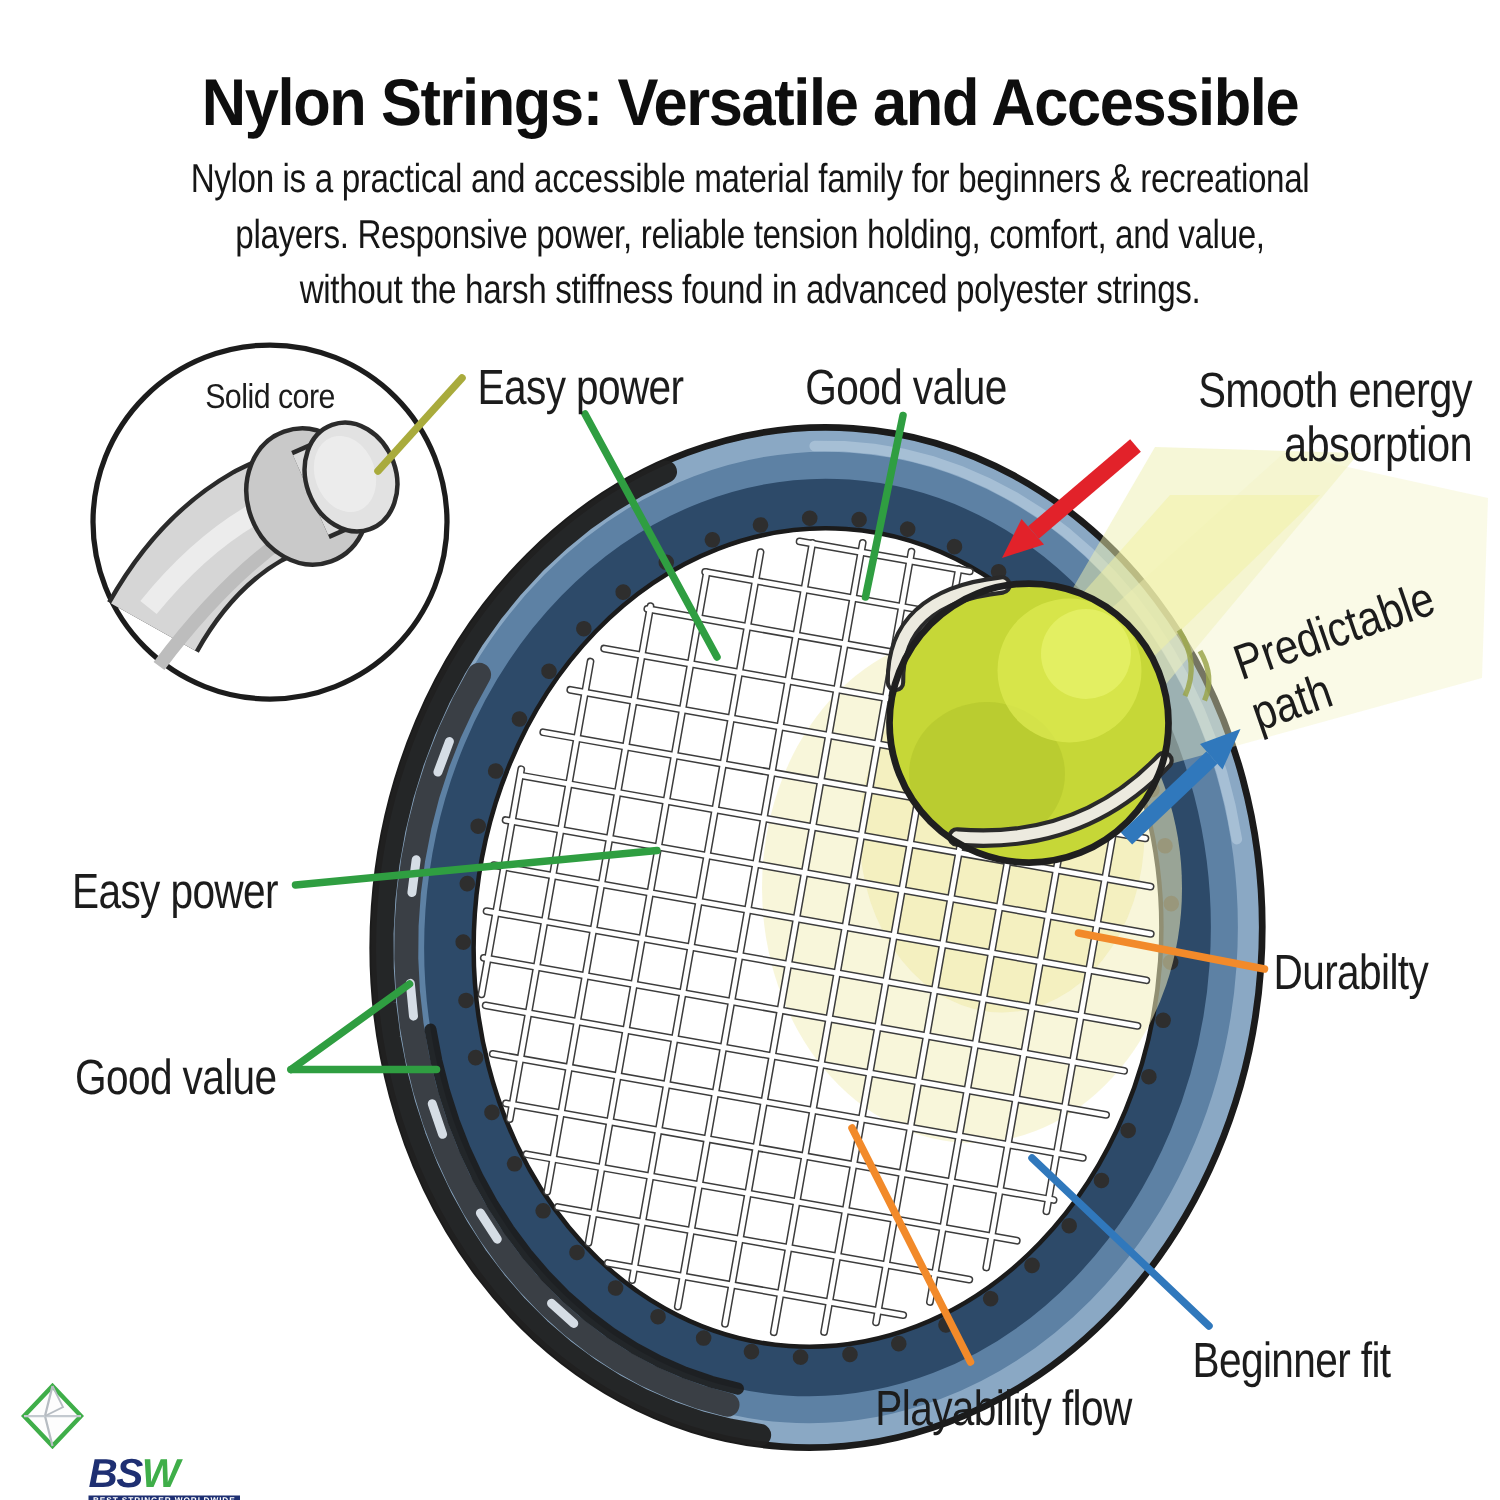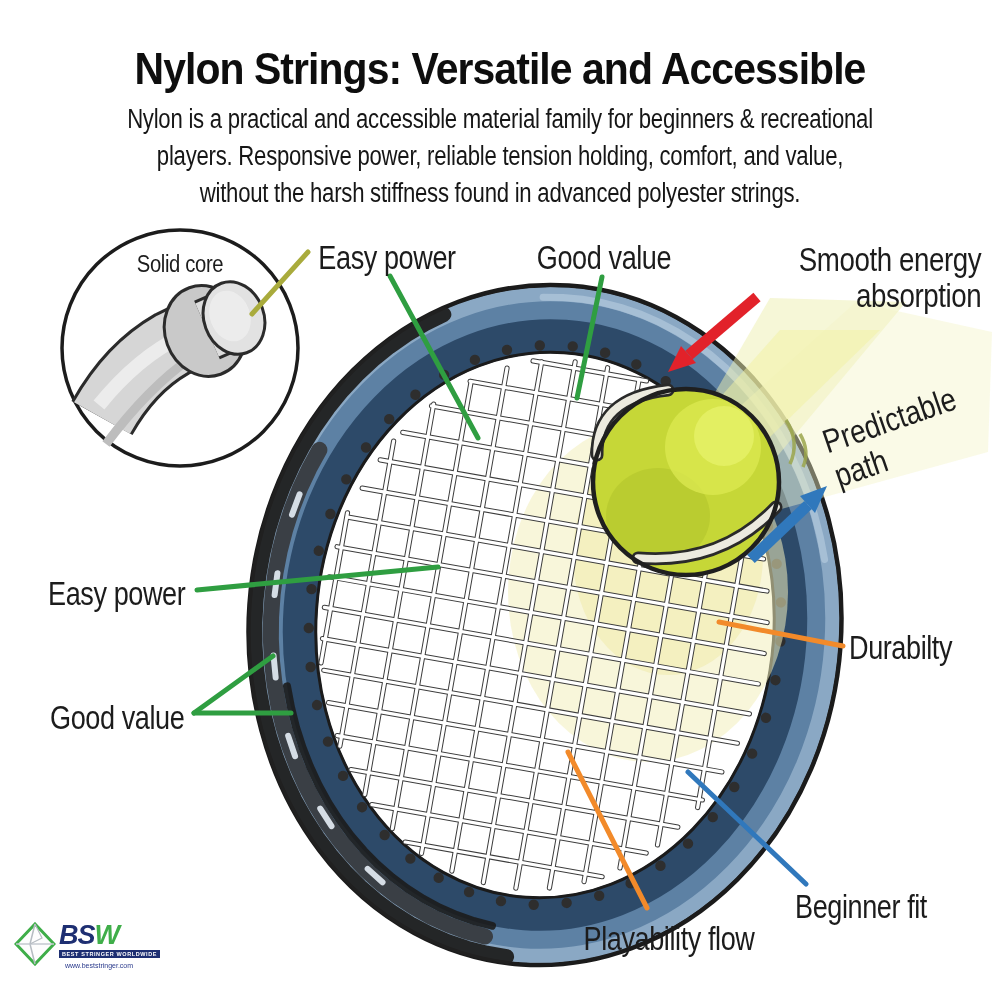--- a/index.html
+++ b/index.html
@@ -13,21 +13,21 @@
   .title{position:absolute;left:500px;top:44px;font-size:44px;font-weight:800;letter-spacing:-1px;
          white-space:nowrap;transform:translateX(-50%) scaleX(.93);color:#0e0e0e;}
   .sub{position:absolute;left:500px;font-size:27px;letter-spacing:-0.3px;white-space:nowrap;
        transform:translateX(-50%) scaleX(.82);color:#161616;}
   .inset-lbl{position:absolute;left:180px;top:251px;font-size:23px;letter-spacing:-0.4px;
        white-space:nowrap;transform:translateX(-50%) scaleX(.88);}
   .predict{position:absolute;left:818px;top:426px;font-size:33px;line-height:1.1;white-space:nowrap;
        transform-origin:left top;transform:rotate(-19deg) scaleX(.84);}
   .logo{position:absolute;left:14px;top:922px;display:flex;align-items:flex-start;gap:3px;}
   .logo-txt{display:flex;flex-direction:column;}
-  .bsw{font-size:27px;font-weight:800;font-style:italic;line-height:1;letter-spacing:-1px;}
+  .bsw{font-size:27px;font-weight:800;font-style:italic;line-height:1;letter-spacing:-1px;margin-top:47px;}
   .bsw .bs{color:#1e2f72;} .bsw .w{color:#3fae49;}
   .banner{background:#1e2f72;color:#fff;font-size:5.5px;font-weight:700;letter-spacing:.6px;
           padding:1px 3px;margin-top:1px;white-space:nowrap;}
   .url{color:#2a3a8c;font-size:7px;margin-top:4px;margin-left:6px;white-space:nowrap;}
 </style>
 </head>
 <body>
 
 <div id="stage">
 

